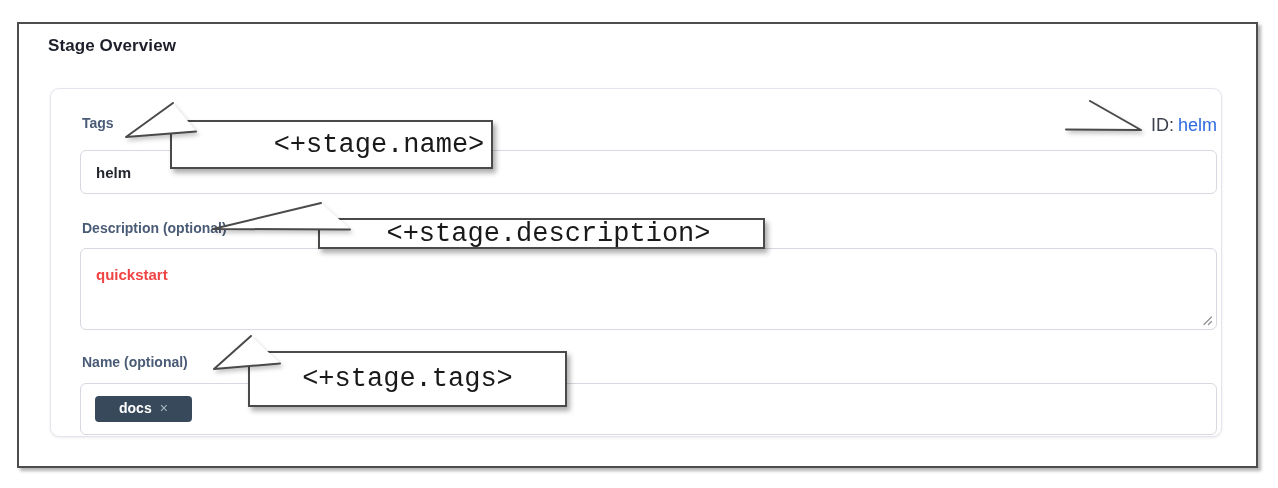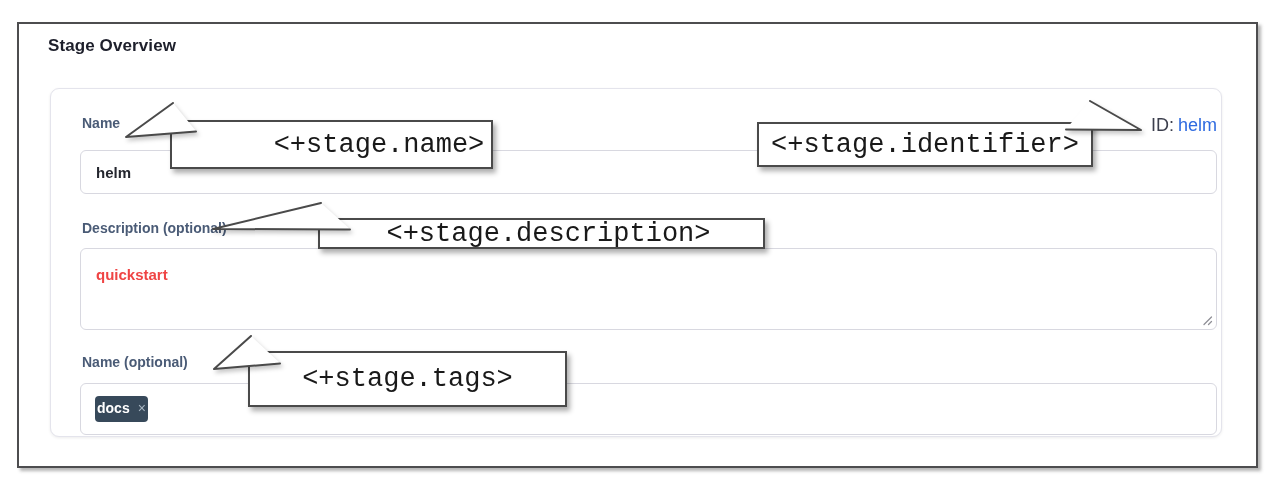--- a/index.html
+++ b/index.html
@@ -56,21 +56,21 @@
   }
   .resize-handle{position:absolute;right:3px;bottom:3px;}
 
   .tags-box{
     position:absolute;left:80px;top:383px;width:1137px;height:52px;
     box-sizing:border-box;border:1px solid #d8d8e0;border-radius:6px;background:#fff;
     display:flex;align-items:center;padding:0 14px;
   }
   .chip{
     display:inline-flex;align-items:center;background:#37495a;color:#fff;
-    border-radius:4px;padding:4px 2px 5px;font-size:14px;font-weight:600;line-height:17px;
+    border-radius:4px;padding:4px 24px 5px;font-size:14px;font-weight:600;line-height:17px;
   }
   .chip .chip-x{color:#a8b6c2;margin-left:8px;font-size:14px;font-weight:400;cursor:pointer;}
 
   
   .callout{
     position:absolute;box-sizing:border-box;background:#fff;border:2px solid #4a4a4a;
     box-shadow:3px 4px 5px rgba(0,0,0,.32);z-index:15;
     display:flex;align-items:center;justify-content:center;
     font-family:"Liberation Mono","DejaVu Sans Mono",monospace;
     font-size:27px;color:#191919;white-space:nowrap;margin-top:36px;
@@ -89,21 +89,21 @@
 <body>
 
 <div class="canvas">
 
   <div class="frame"></div>
 
   <h1 class="heading">Stage Overview</h1>
 
   <div class="panel"></div>
 
-  <label class="field-label" id="name-label">Name</label>
+  <label class="field-label" id="name-label">Tags</label>
 
   <div class="id-line">
     <span>ID:</span><a class="id-value">helm</a>
   </div>
 
   <input class="text-input" id="name-input" value="helm" style="">
 
   <label class="field-label" id="description-label">Description (optional)</label>
 
   <div class="textarea-box">
@@ -117,23 +117,20 @@
 
   <div class="tags-box">
     <span class="chip">
       <span>docs</span>
       <span class="chip-x">×</span>
     </span>
   </div>
 
   <div class="callout" id="callout-name">
     <span>&lt;+stage.name&gt;</span>
-  </div>
-  <div class="callout" id="callout-identifier">
-    <span>&lt;+stage.identifier&gt;</span>
   </div>
   <div class="callout" id="callout-description">
     <span>&lt;+stage.description&gt;</span>
   </div>
   <div class="callout" id="callout-tags">
     <span>&lt;+stage.tags&gt;</span>
   </div>
 
   <svg class="tails" width="1278" height="488" viewBox="0 0 1278 488">
     <g>

